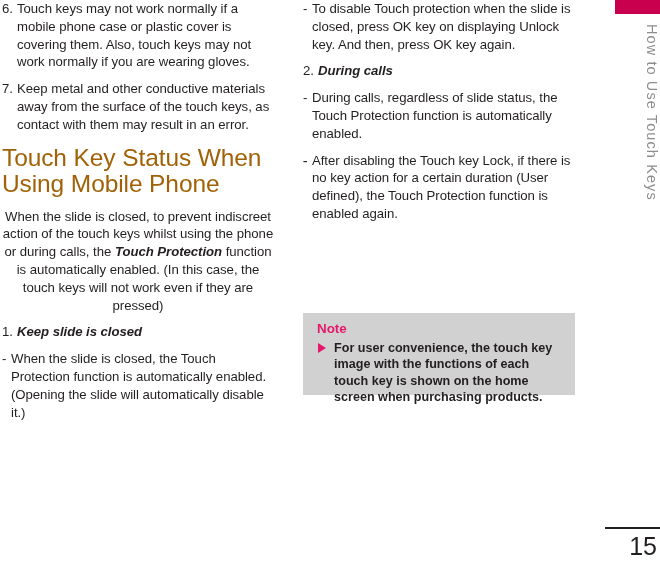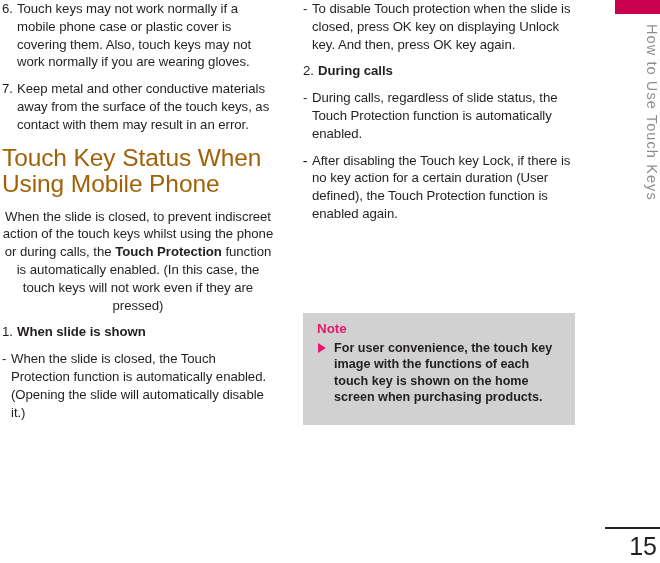--- a/index.html
+++ b/index.html
@@ -49,39 +49,39 @@
   }
   .li > .marker {
     position: absolute;
     left: 0;
     top: 0;
     white-space: pre;
   }
   .li.dash { padding-left: 9px; }
   .li.plain { padding-left: 0; text-align: center; }
 
-  strong, .b { font-weight: bold; }
+  strong, .b { font-weight: bold; font-style: italic; }
 
   
   .section-heading {
     font-size: 24.5px;
     line-height: 26px;
     font-weight: normal;
     color: #a16207;
     margin: 11px 0 11px 0;
     letter-spacing: -0.1px;
   }
 
   
   #note-box {
     position: absolute;
     left: 303px;
     top: 313px;
     width: 272px;
-    height: 112px;
+    height: 82px;
     background: #d1d1d1;
     box-sizing: border-box;
     padding: 8px 12px 8px 14px;
   }
   #note-title {
     color: #e5186b;
     font-weight: bold;
     font-size: 13.4px;
     line-height: 16px;
     margin: 0 0 3px 0;
@@ -170,21 +170,21 @@
     </div>
 
     <h2 class="section-heading">Touch Key Status When Using Mobile Phone</h2>
 
     <div class="para li plain">
       <span>When the slide is closed, to prevent indiscreet action of the touch keys whilst using the phone or during calls, the </span><strong>Touch Protection</strong><span> function is automatically enabled. (In this case, the touch keys will not work even if they are pressed)</span>
     </div>
 
     <div class="para li">
       <span class="marker">1.</span>
-      <strong>When slide is shown</strong>
+      <strong>Keep slide is closed</strong>
     </div>
 
     <div class="para li dash">
       <span class="marker">-</span>
       <span>When the slide is closed, the Touch Protection function is automatically enabled. (Opening the slide will automatically disable it.)</span>
     </div>
 
   </div>
 
   <div class="column" id="col-right">

